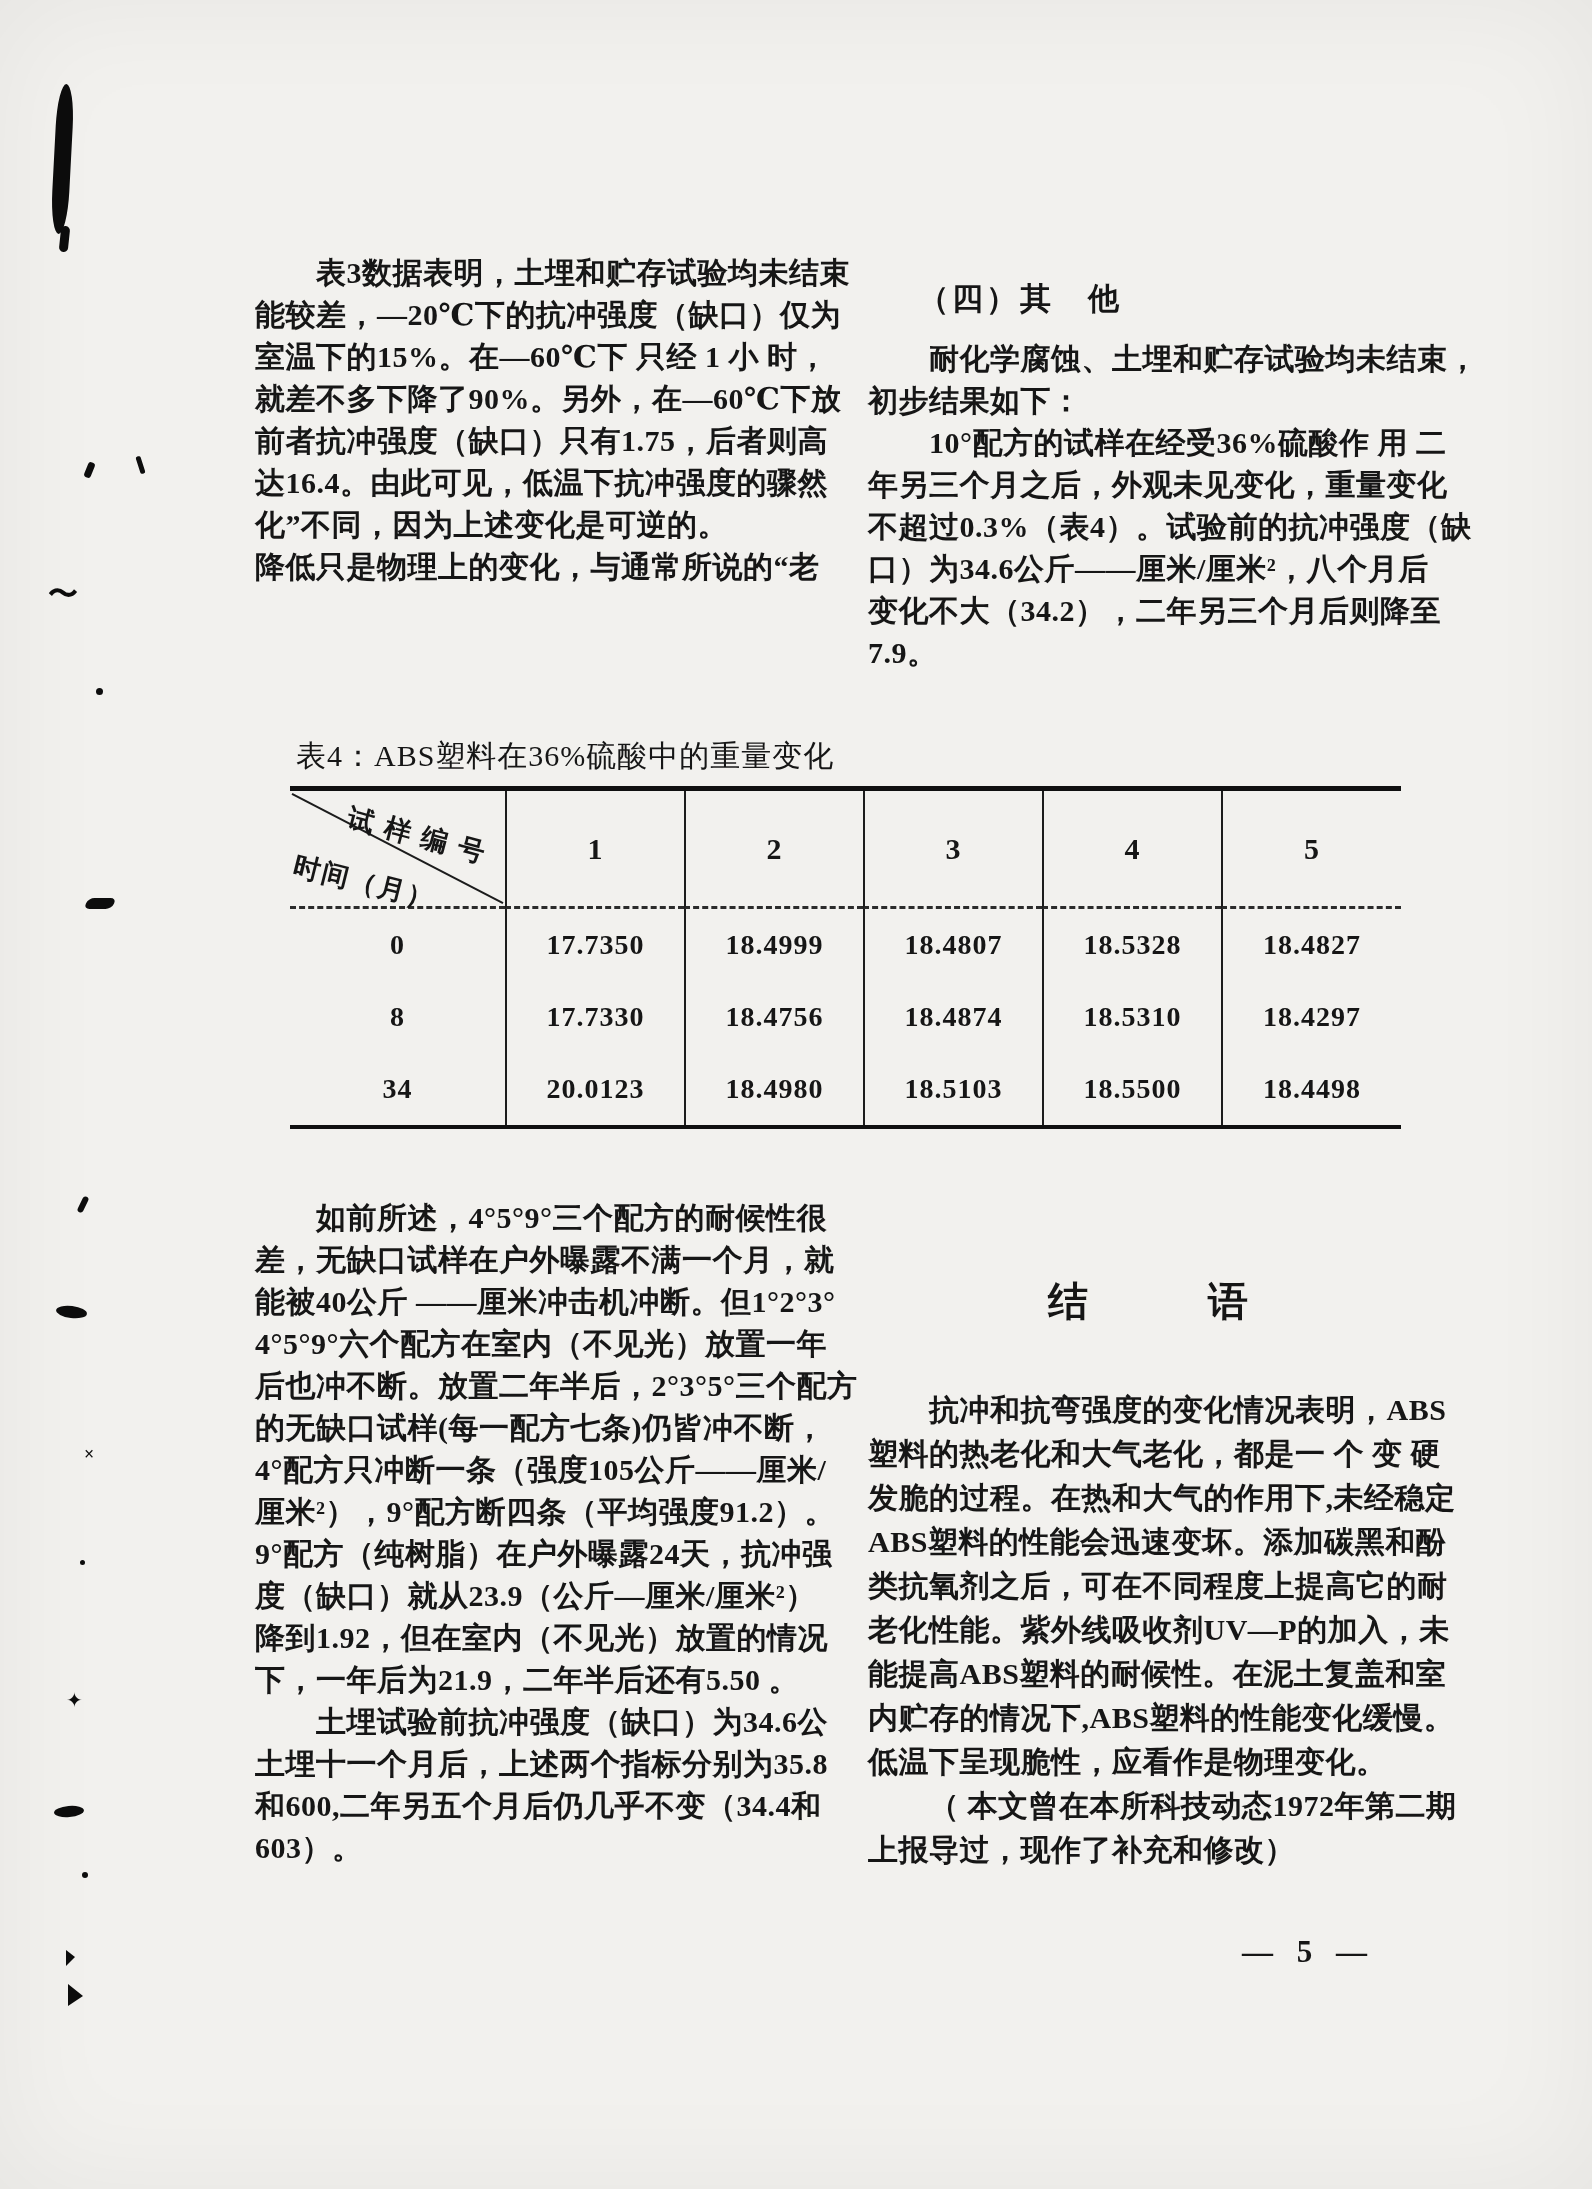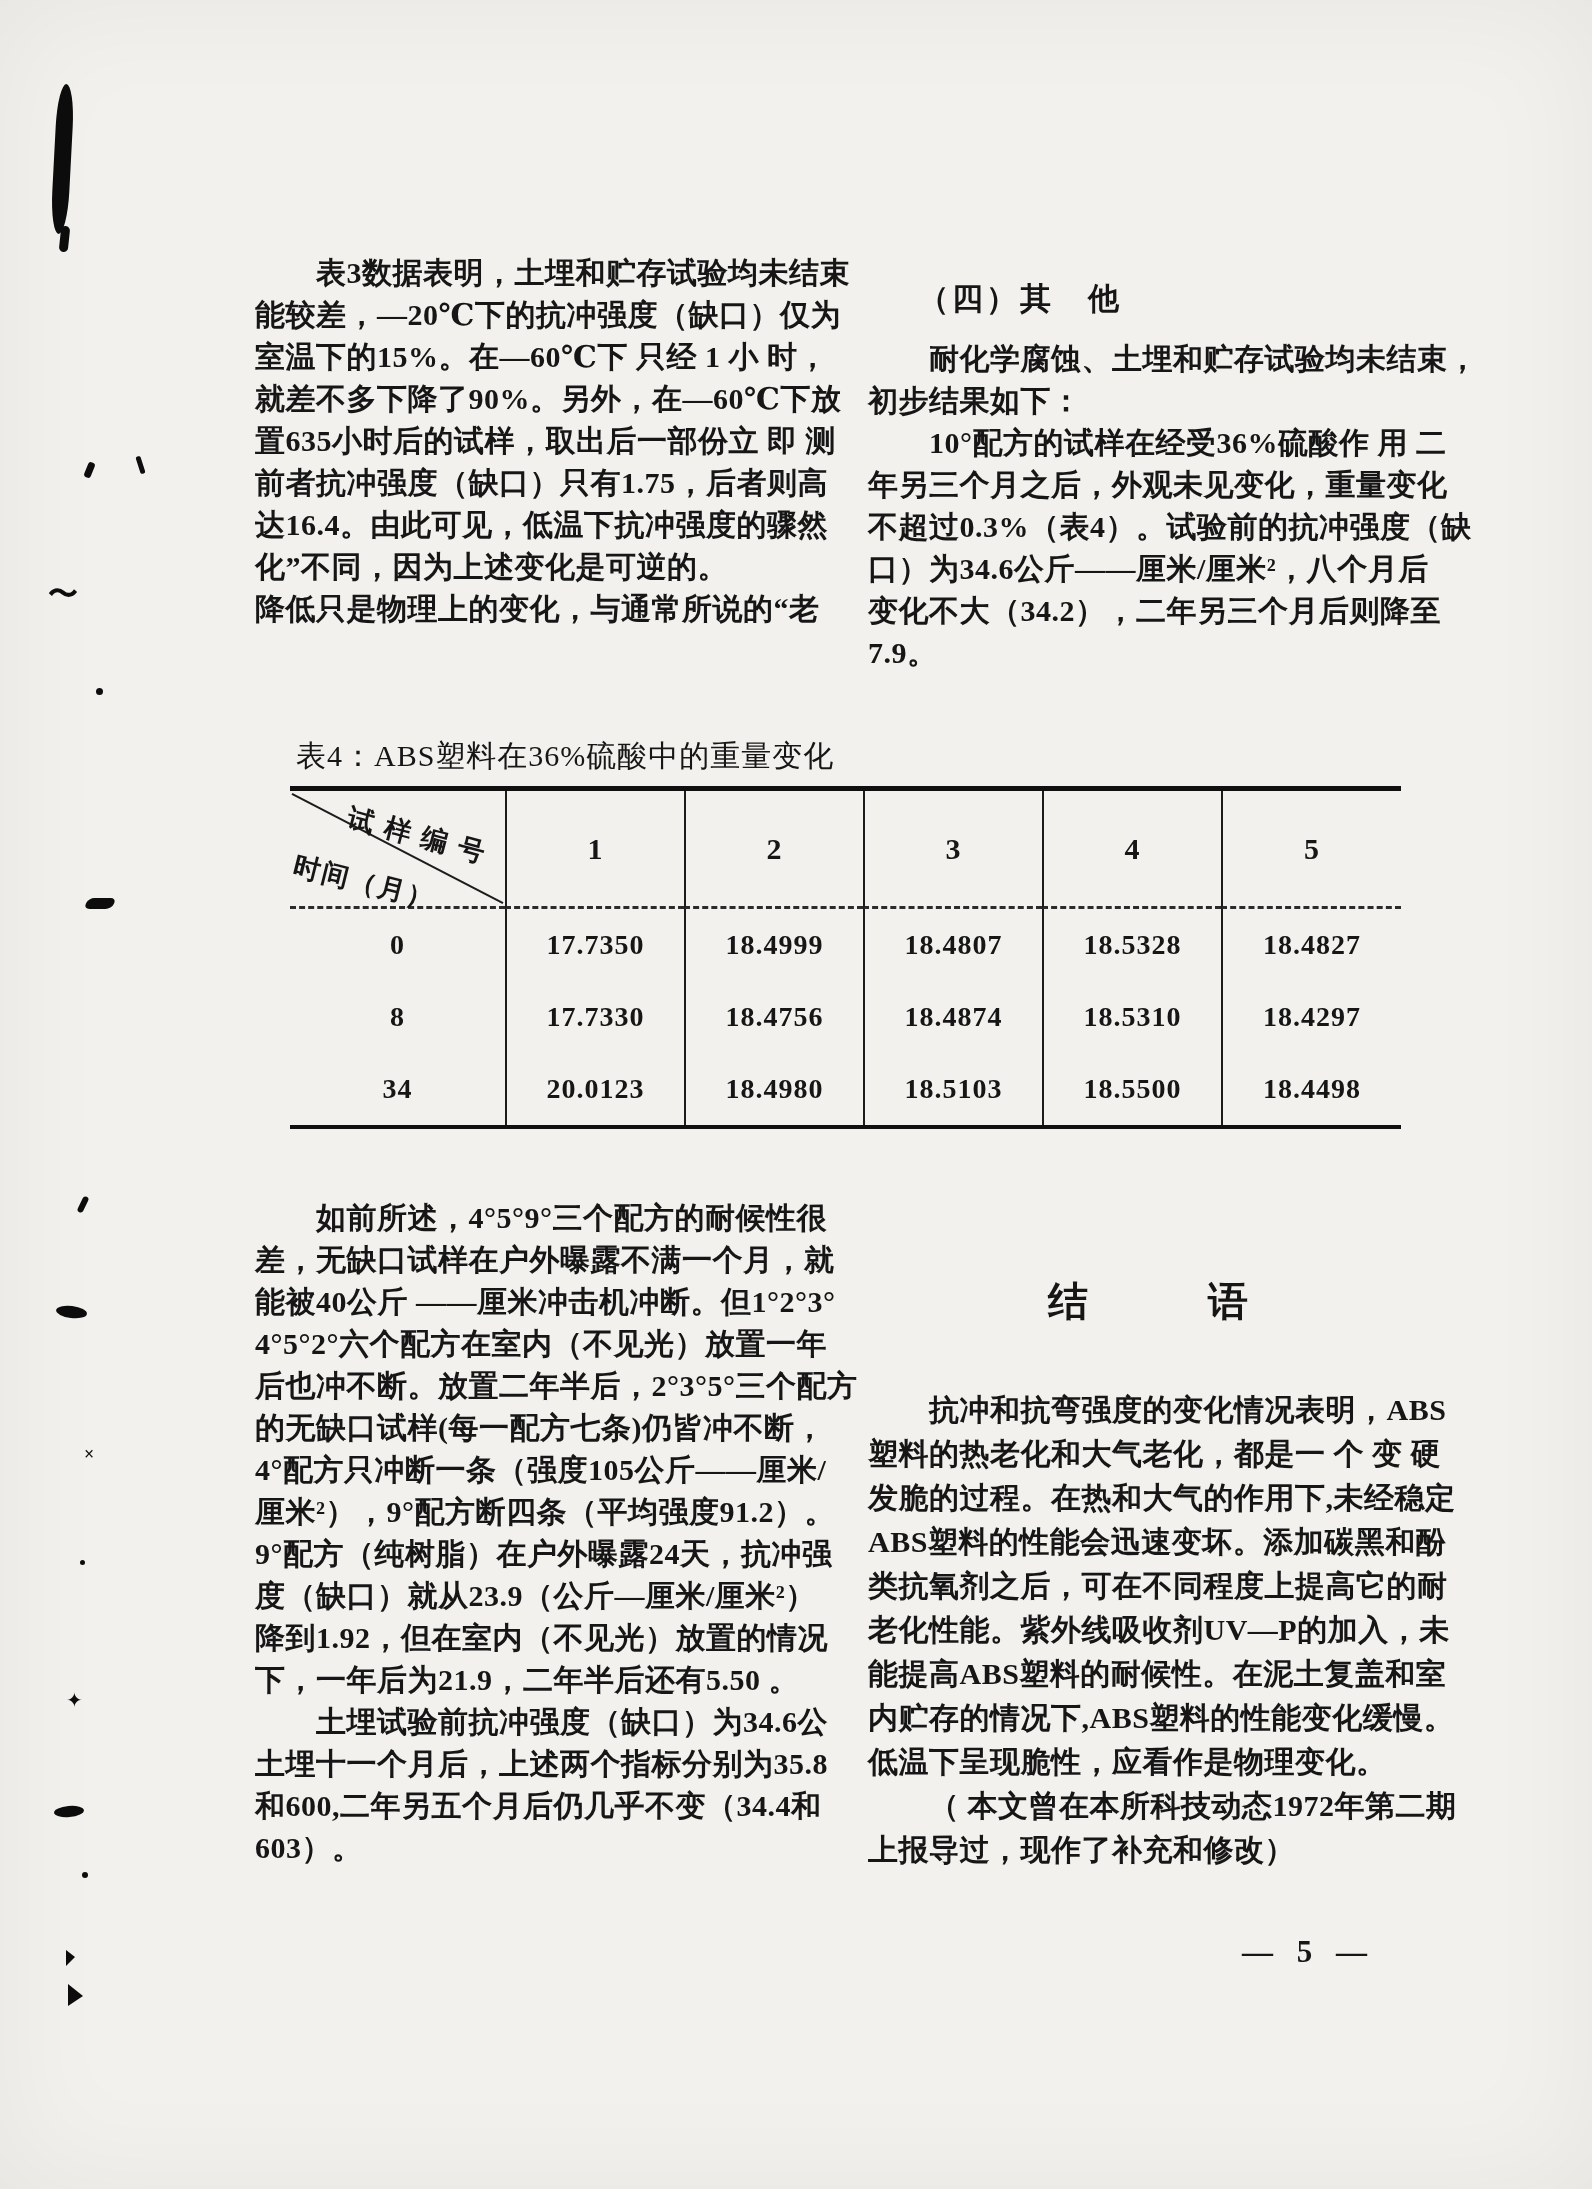--- a/index.html
+++ b/index.html
@@ -97,21 +97,20 @@
   <div class="art a-oval2"></div>
   <div class="art a-dot3"></div>
   <div class="art a-tri"></div>
   <div class="art a-wedge"></div>
 
   <div class="para" style="left:255px;top:252px;">
       <div class="tline">　　表3数据表明，土埋和贮存试验均未结束</div>
       <div class="tline">能较差，—20℃下的抗冲强度（缺口）仅为</div>
       <div class="tline">室温下的15%。在—60℃下 只经 1 小 时，</div>
       <div class="tline">就差不多下降了90%。另外，在—60℃下放</div>
-      <div class="tline">置635小时后的试样，取出后一部份立 即 测</div>
       <div class="tline">前者抗冲强度（缺口）只有1.75，后者则高</div>
       <div class="tline">达16.4。由此可见，低温下抗冲强度的骤然</div>
       <div class="tline">化”不同，因为上述变化是可逆的。</div>
       <div class="tline">降低只是物理上的变化，与通常所说的“老</div>
     </div>
 
   <div class="sec-heading" style="left:918px;top:278px;">（四）其　他</div>
   <div class="para" style="left:868px;top:338px;">
       <div class="tline">　　耐化学腐蚀、土埋和贮存试验均未结束，</div>
       <div class="tline">初步结果如下：</div>
@@ -158,21 +157,21 @@
         <div class="cell vline">18.5103</div>
         <div class="cell vline">18.5500</div>
         <div class="cell vline">18.4498</div>
       </div>
   </div>
 
   <div class="para" style="left:255px;top:1197px;">
       <div class="tline">　　如前所述，4°5°9°三个配方的耐候性很</div>
       <div class="tline">差，无缺口试样在户外曝露不满一个月，就</div>
       <div class="tline">能被40公斤 ——厘米冲击机冲断。但1°2°3°</div>
-      <div class="tline">4°5°2°六个配方在室内（不见光）放置一年</div>
+      <div class="tline">4°5°9°六个配方在室内（不见光）放置一年</div>
       <div class="tline">后也冲不断。放置二年半后，2°3°5°三个配方</div>
       <div class="tline">的无缺口试样(每一配方七条)仍皆冲不断，</div>
       <div class="tline">4°配方只冲断一条（强度105公斤——厘米/</div>
       <div class="tline">厘米²），9°配方断四条（平均强度91.2）。</div>
       <div class="tline">9°配方（纯树脂）在户外曝露24天，抗冲强</div>
       <div class="tline">度（缺口）就从23.9（公斤—厘米/厘米²）</div>
       <div class="tline">降到1.92，但在室内（不见光）放置的情况</div>
       <div class="tline">下，一年后为21.9，二年半后还有5.50 。</div>
     </div>
   <div class="para" style="left:255px;top:1701px;">

